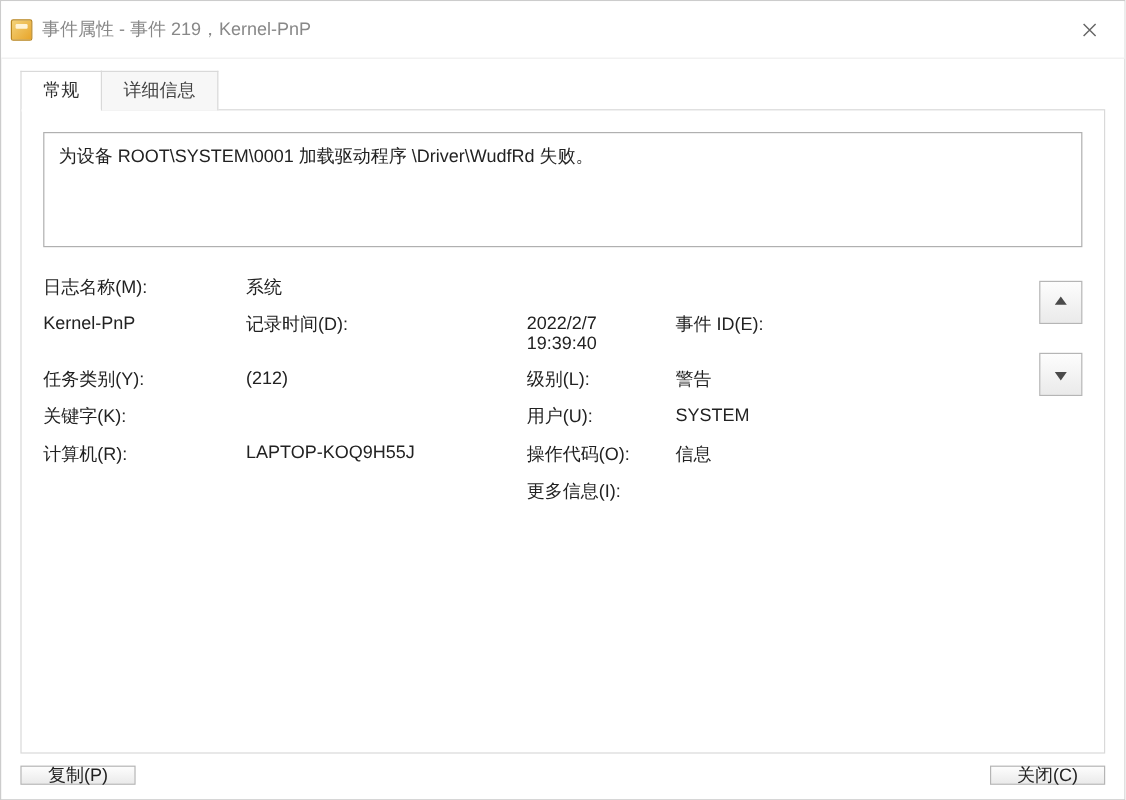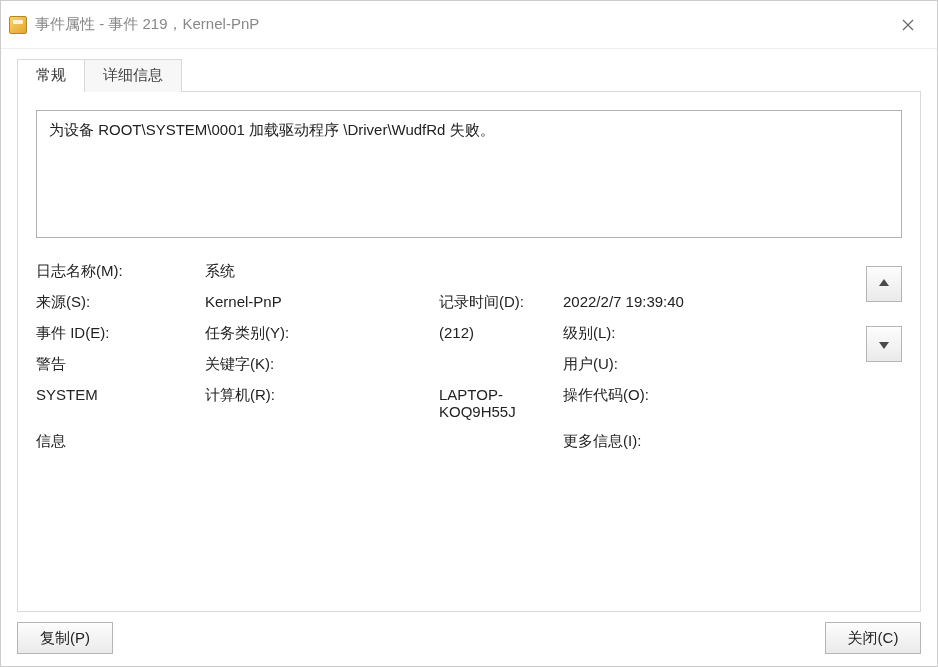--- a/index.html
+++ b/index.html
@@ -98,21 +98,21 @@
     padding: 18px 18px 10px 18px;
     position: relative;
     margin-top: -1px;
     z-index:1;
     display:flex;
     flex-direction:column;
   }
   .msgbox {
     border: 1px solid #b0b0b0;
     background: #fff;
-    height: 128px;
+    height: 96px;
     padding: 10px 12px;
     font-size: 15px;
     color:#222;
     margin-bottom: 24px;
   }
   .body-row{
     display:flex;
     flex:1;
     gap:36px;
   }
@@ -146,21 +146,21 @@
     align-items:center;
     justify-content:center;
   }
   .footer{
     display:flex;
     justify-content:space-between;
     padding-top:10px;
   }
   .btn{
     min-width:96px;
-    height:32px;
+    height:16px;
     border:1px solid #b5b5b5;
     background:linear-gradient(#fdfdfd,#eaeaea);
     font-size:15px;
     color:#222;
     display:flex;
     align-items:center;
     justify-content:center;
     padding:0 18px;
   }
 </style>
@@ -187,21 +187,20 @@
     <div class="panel">
       <div class="msgbox">为设备 ROOT\SYSTEM\0001 加载驱动程序 \Driver\WudfRd 失败。</div>
 
       <div class="body-row">
         <div class="grid">
           <div class="label">日志名称(M):</div>
           <div class="value">系统</div>
           <div></div>
             <div></div>
 
-          <div class="label">来源(S):</div>
           <div class="value">Kernel-PnP</div>
           <div class="label">记录时间(D):</div>
           <div class="value">2022/2/7 19:39:40</div>
 
           <div class="label">事件 ID(E):</div>
           <div class="label">任务类别(Y):</div>
           <div class="value">(212)</div>
 
           <div class="label">级别(L):</div>
           <div class="value">警告</div>

